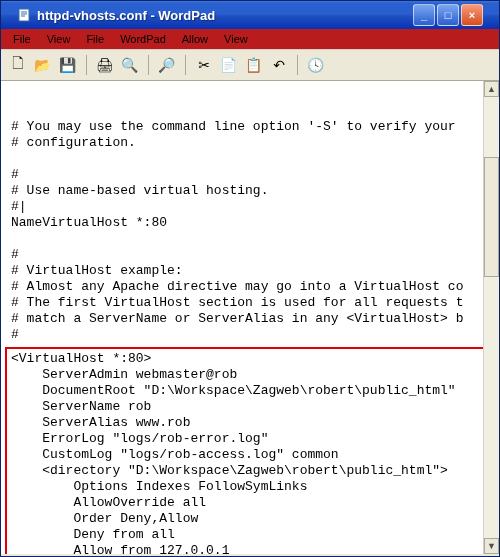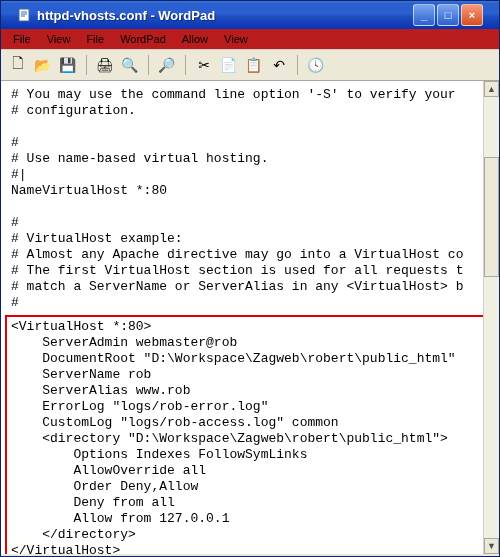--- a/index.html
+++ b/index.html
@@ -81,20 +81,21 @@
     padding: 6px 0 6px 10px;
     overflow: hidden;
     position: relative;
   }
   .editor {
     font-family: "Courier New", monospace;
     font-size: 13px;
     line-height: 16px;
     white-space: pre;
     color: #000;
+    margin-top: 32px;
   }
   .vhost-block {
     border: 2px solid #e00000;
     padding: 2px 4px;
     margin-left: -6px;
     margin-top: 4px;
   }
   .scrollbar-v {
     position: absolute;
     right: 0; top: 0; bottom: 0;

